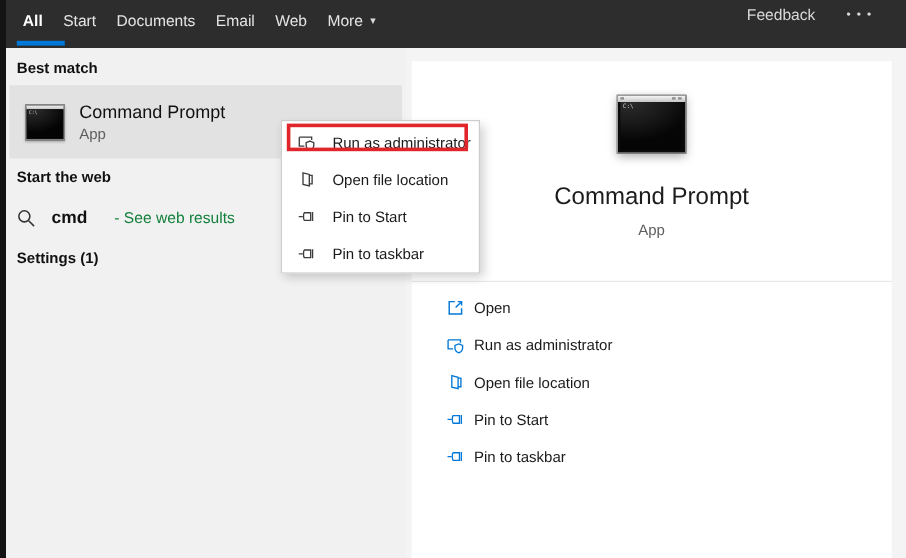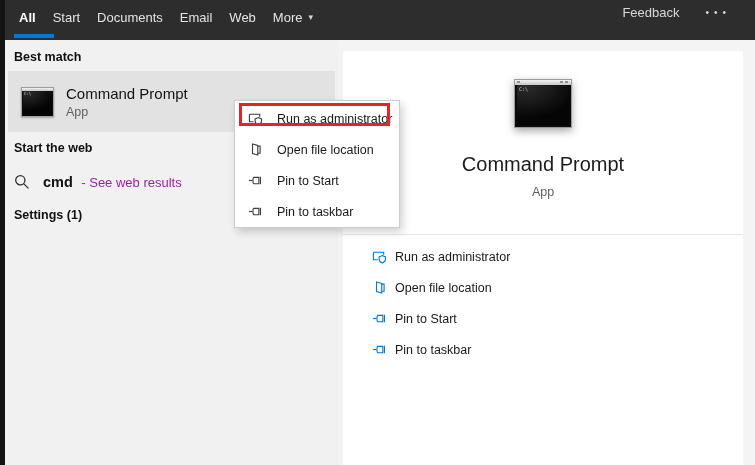--- a/index.html
+++ b/index.html
@@ -39,21 +39,21 @@
                position:relative;box-shadow:0 1px 2px rgba(0,0,0,.25);flex:0 0 auto;}
   .cmd-icon-sm .bar{position:absolute;left:0;top:0;right:0;height:3px;background:linear-gradient(#f2f2f2,#c4c4c4);}
   .cmd-icon-sm .screen{position:absolute;left:1px;top:3px;right:1px;bottom:1px;
         background:radial-gradient(130% 110% at 15% 0%,#2e2e2e 0%,#151515 45%,#040404 75%);}
   .cmd-icon-sm .prompt{position:absolute;left:1px;top:0;font-size:4px;color:#cfcfcf;font-family:"DejaVu Sans Mono",monospace;}
   .best-texts{margin-left:12px;display:flex;flex-direction:column;gap:3px;}
   .best-title{font-size:15px;color:#111;}
   .best-sub{font-size:12.5px;color:#5f5f5f;}
   .web-row{position:absolute;left:9px;top:120px;height:44px;display:flex;align-items:center;gap:13px;cursor:default;}
   .web-query{font-size:14.5px;font-weight:bold;color:#111;text-align:center;}
-  .web-hint{font-size:13px;color:#a21caf;margin-left:4px;}
+  .web-hint{font-size:13px;color:#15803d;margin-left:18px;}
 
   
   .context-menu{position:absolute;left:234px;top:100px;width:166px;height:128px;background:#ffffff;
                 border:1px solid #cdcdcd;box-shadow:3px 4px 8px rgba(0,0,0,.18);z-index:10;padding-top:2px;}
   .menu-item{height:31px;display:flex;align-items:center;padding-left:13px;gap:14px;
              font-size:12.5px;color:#1a1a1a;cursor:default;white-space:nowrap;}
   .annotation-box{position:absolute;left:4px;top:2px;width:151px;height:23px;
                   border:3px solid var(--annotation-red);z-index:11;pointer-events:none;}
 
   
@@ -146,20 +146,28 @@
       <div class="screen">
           <span class="prompt">C:\</span>
         </div>
     </div>
     <div class="preview-title">Command Prompt</div>
     <div class="preview-sub">App</div>
     <div class="divider"></div>
 
     <div class="action-list">
       <div class="action-row">
+        <svg class="ico ic-blue" width="15" height="15" viewBox="0 0 16 16" fill="none" stroke="currentColor" stroke-width="1.3">
+          <path d="M13.5 8.5 V13.5 H2.5 V2.5 H7.5"></path>
+            <path d="M10 2.5 H13.5 V6"></path>
+            <path d="M13.2 2.8 L8.2 7.8"></path>
+        </svg>
+        <span>Open</span>
+      </div>
+      <div class="action-row">
         <svg class="ico ic-blue" width="15" height="15" viewBox="0 0 16 16" fill="none" stroke="currentColor" stroke-width="1.2">
           <path d="M1.5 3.5 H12.5 V6"></path>
             <path d="M1.5 3.5 V11.5 H6"></path>
           <path d="M11 7 l3.4 1.4 v2.2 c0 2.1-1.4 3.6-3.4 4.3 c-2-.7-3.4-2.2-3.4-4.3 V8.4 z" fill="#fff"></path>
         </svg>
         <span>Run as administrator</span>
       </div>
       <div class="action-row">
         <svg class="ico ic-blue" width="15" height="15" viewBox="0 0 16 16" fill="none" stroke="currentColor" stroke-width="1.2">
           <path d="M4.8 2.2 L10.4 3.6 V13.8 L4.8 12.4 Z"></path>

